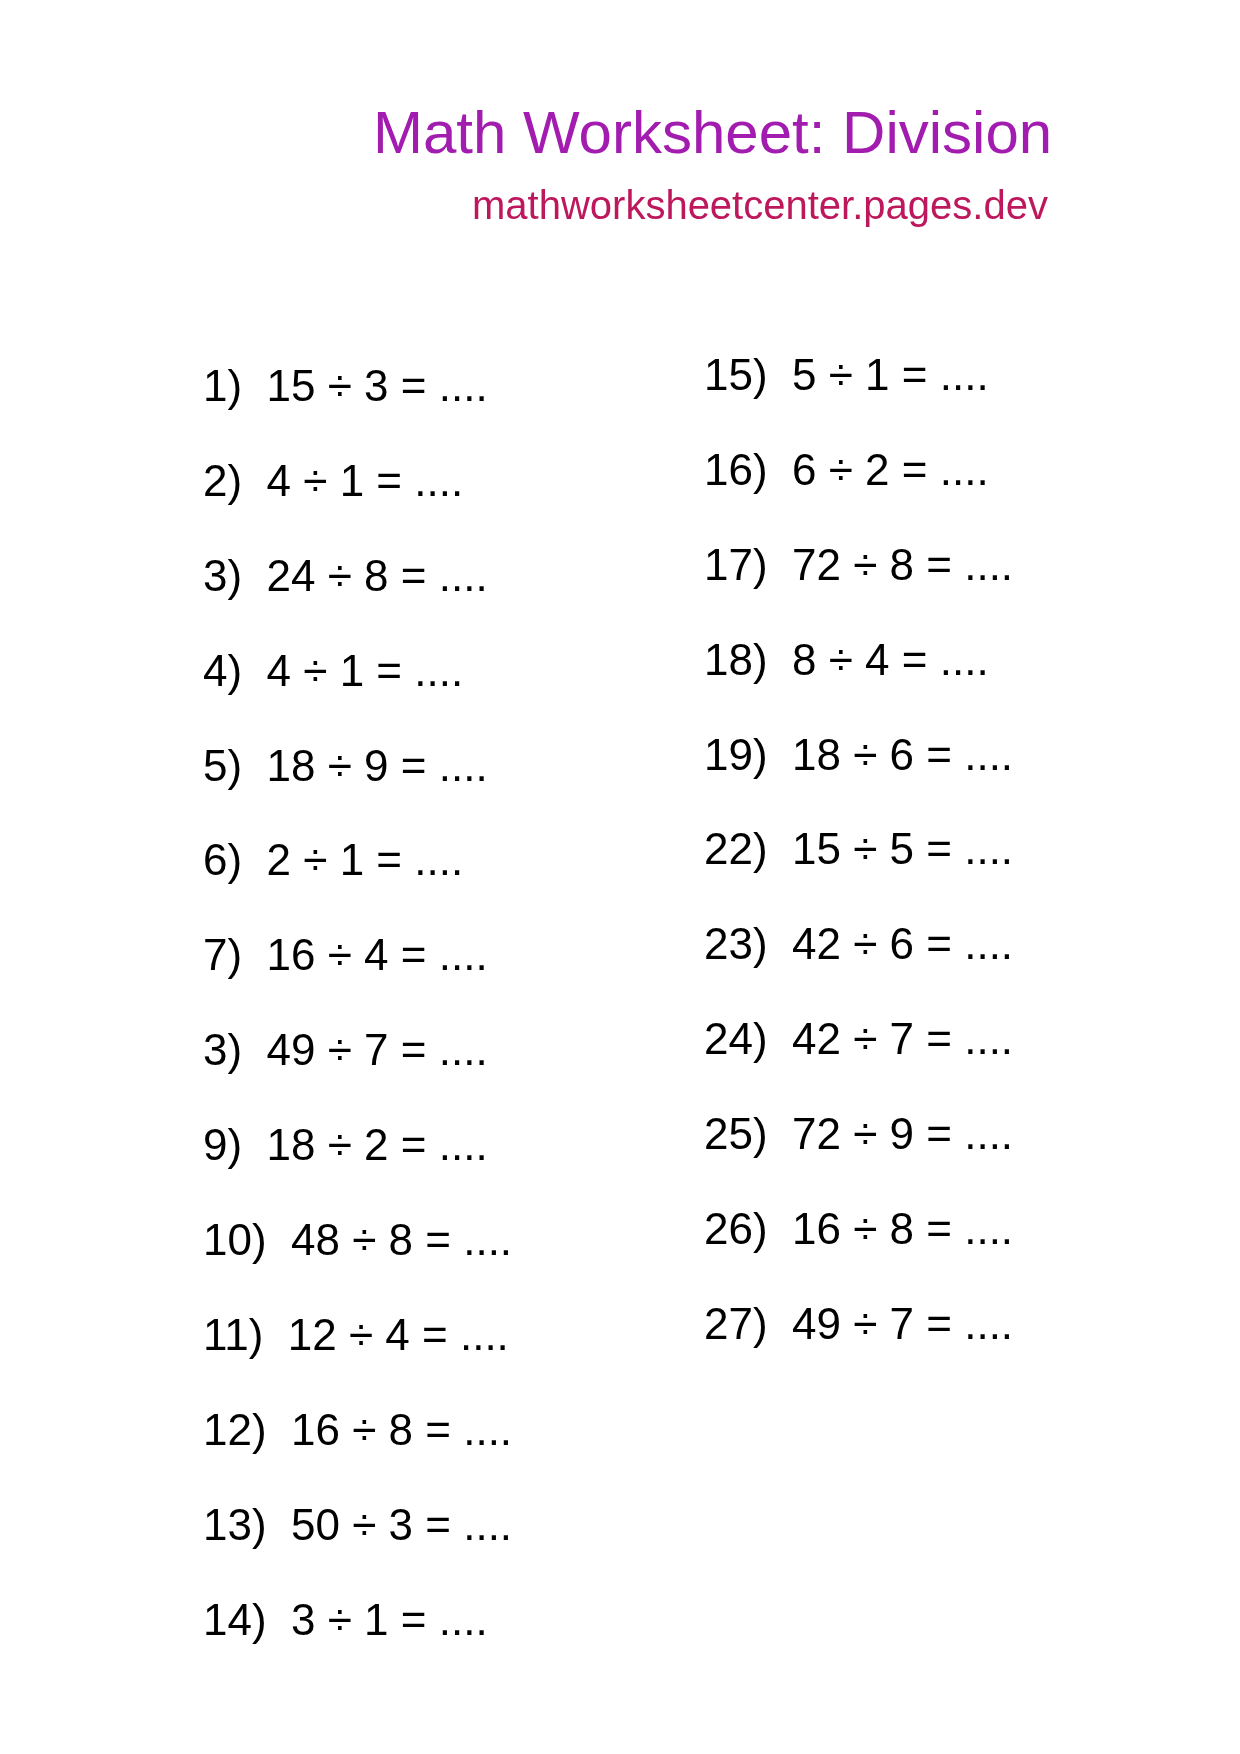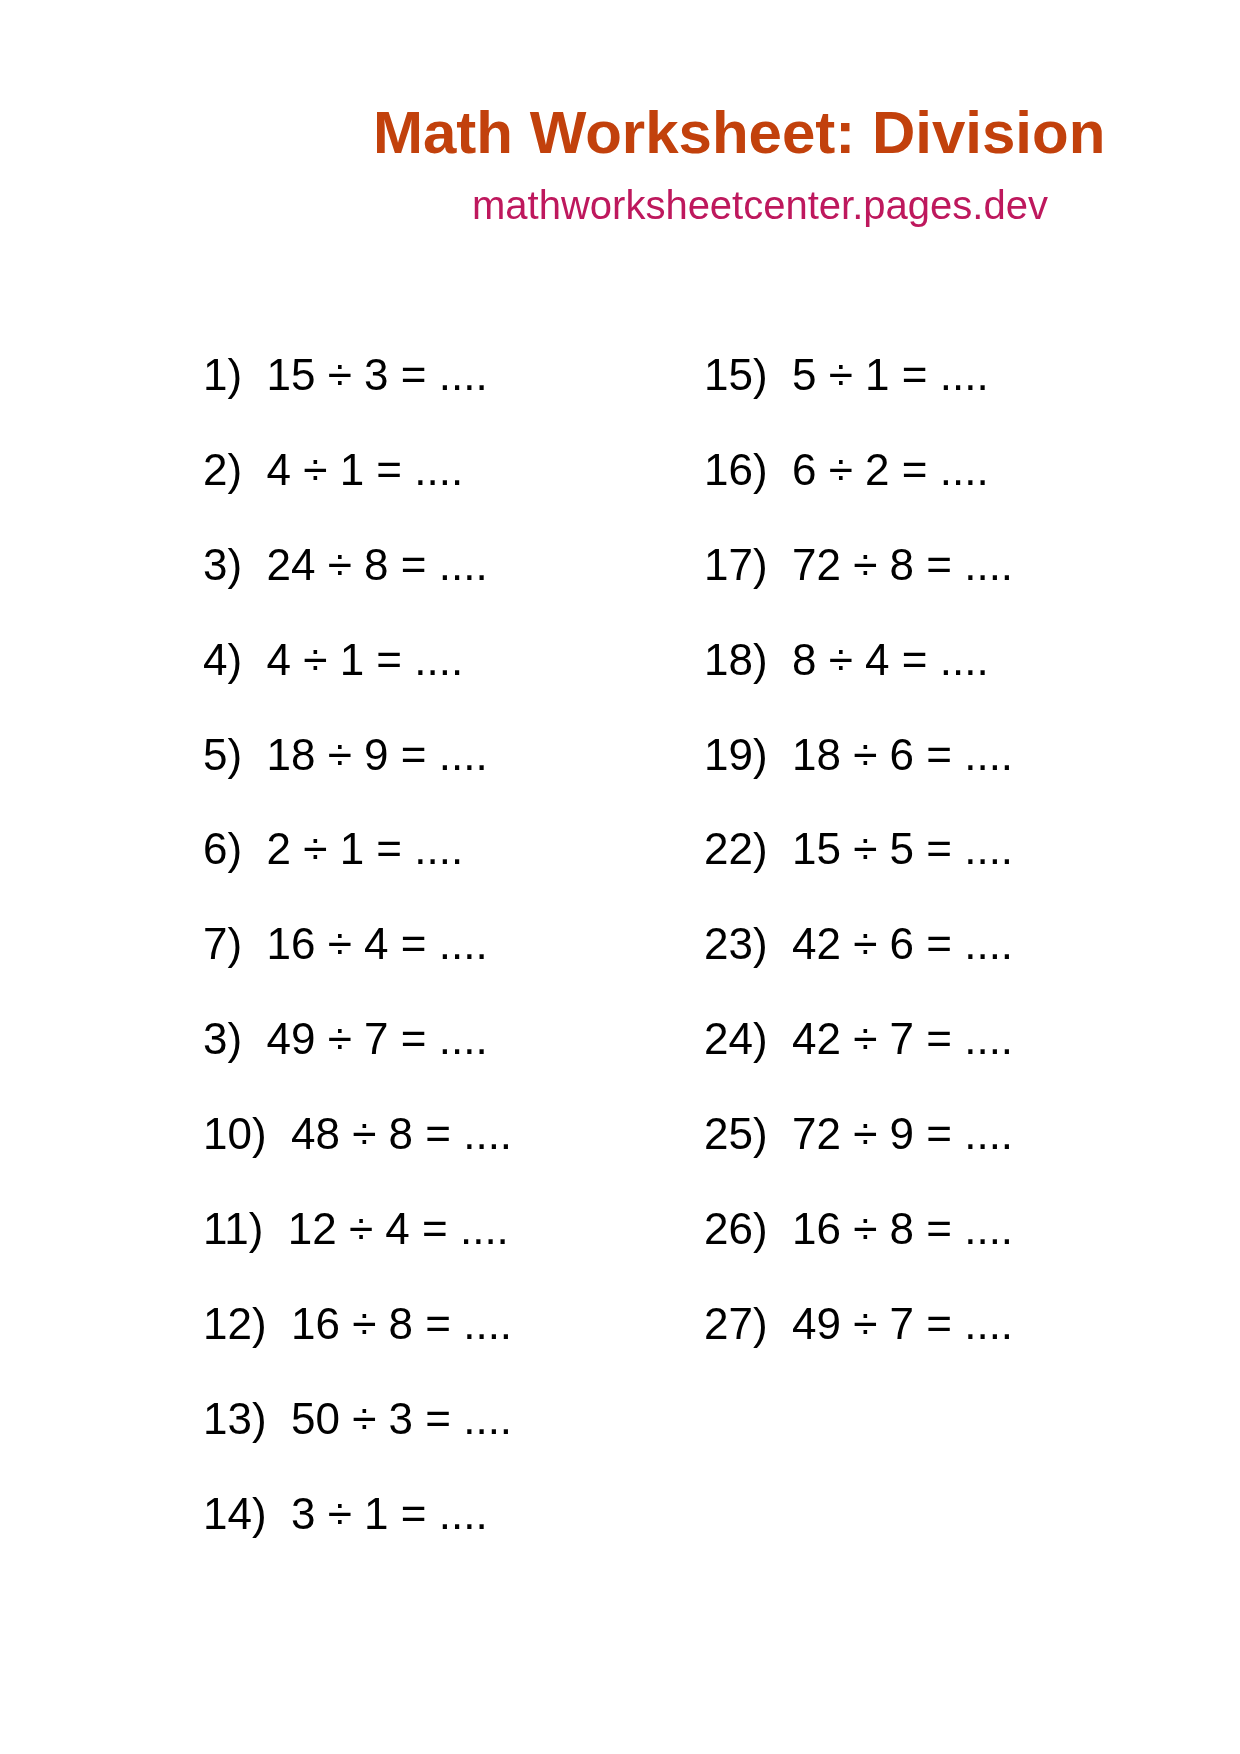--- a/index.html
+++ b/index.html
@@ -1,41 +1,42 @@
 <!DOCTYPE html>
 <html><head>
   <meta charset="utf-8">
   <style>
     html, body { margin: 0; padding: 0; background: #ffffff; }
     body { width: 1240px; height: 1754px; position: relative; overflow: hidden;
       font-family: "Liberation Sans", sans-serif; color: #000; }
     .title { position: absolute; left: 373px; top: 98px; font-size: 60px; line-height: 70px;
-      white-space: nowrap; color: #c2410c; font-weight: bold; }
+      white-space: nowrap; color: #a21caf; }
     .subtitle { position: absolute; left: 472px; top: 182px; font-size: 40px; line-height: 46px;
       white-space: nowrap; color: #be185d; }
     .col { position: absolute; top: 350px; }
-    .col.left { left: 203px; }
+    .col.left { left: 203px; margin-top: 11px; }
     .col.right { left: 704px; }
     .problem { height: 94.9px; font-size: 44px; line-height: 50px; white-space: pre; }
   </style>
 </head>
 <body>
 
 <div class="title">Math Worksheet: Division</div>
 <div class="subtitle">mathworksheetcenter.pages.dev</div>
 
 <div class="col left">
   <div class="problem">1)  15 ÷ 3 = ....</div>
   <div class="problem">2)  4 ÷ 1 = ....</div>
   <div class="problem">3)  24 ÷ 8 = ....</div>
   <div class="problem">4)  4 ÷ 1 = ....</div>
   <div class="problem">5)  18 ÷ 9 = ....</div>
   <div class="problem">6)  2 ÷ 1 = ....</div>
   <div class="problem">7)  16 ÷ 4 = ....</div>
   <div class="problem">3)  49 ÷ 7 = ....</div>
+  <div class="problem">9)  18 ÷ 2 = ....</div>
   <div class="problem">10)  48 ÷ 8 = ....</div>
   <div class="problem">11)  12 ÷ 4 = ....</div>
   <div class="problem">12)  16 ÷ 8 = ....</div>
   <div class="problem">13)  50 ÷ 3 = ....</div>
   <div class="problem">14)  3 ÷ 1 = ....</div>
 </div>
 
 <div class="col right">
   <div class="problem">15)  5 ÷ 1 = ....</div>
   <div class="problem">16)  6 ÷ 2 = ....</div>

